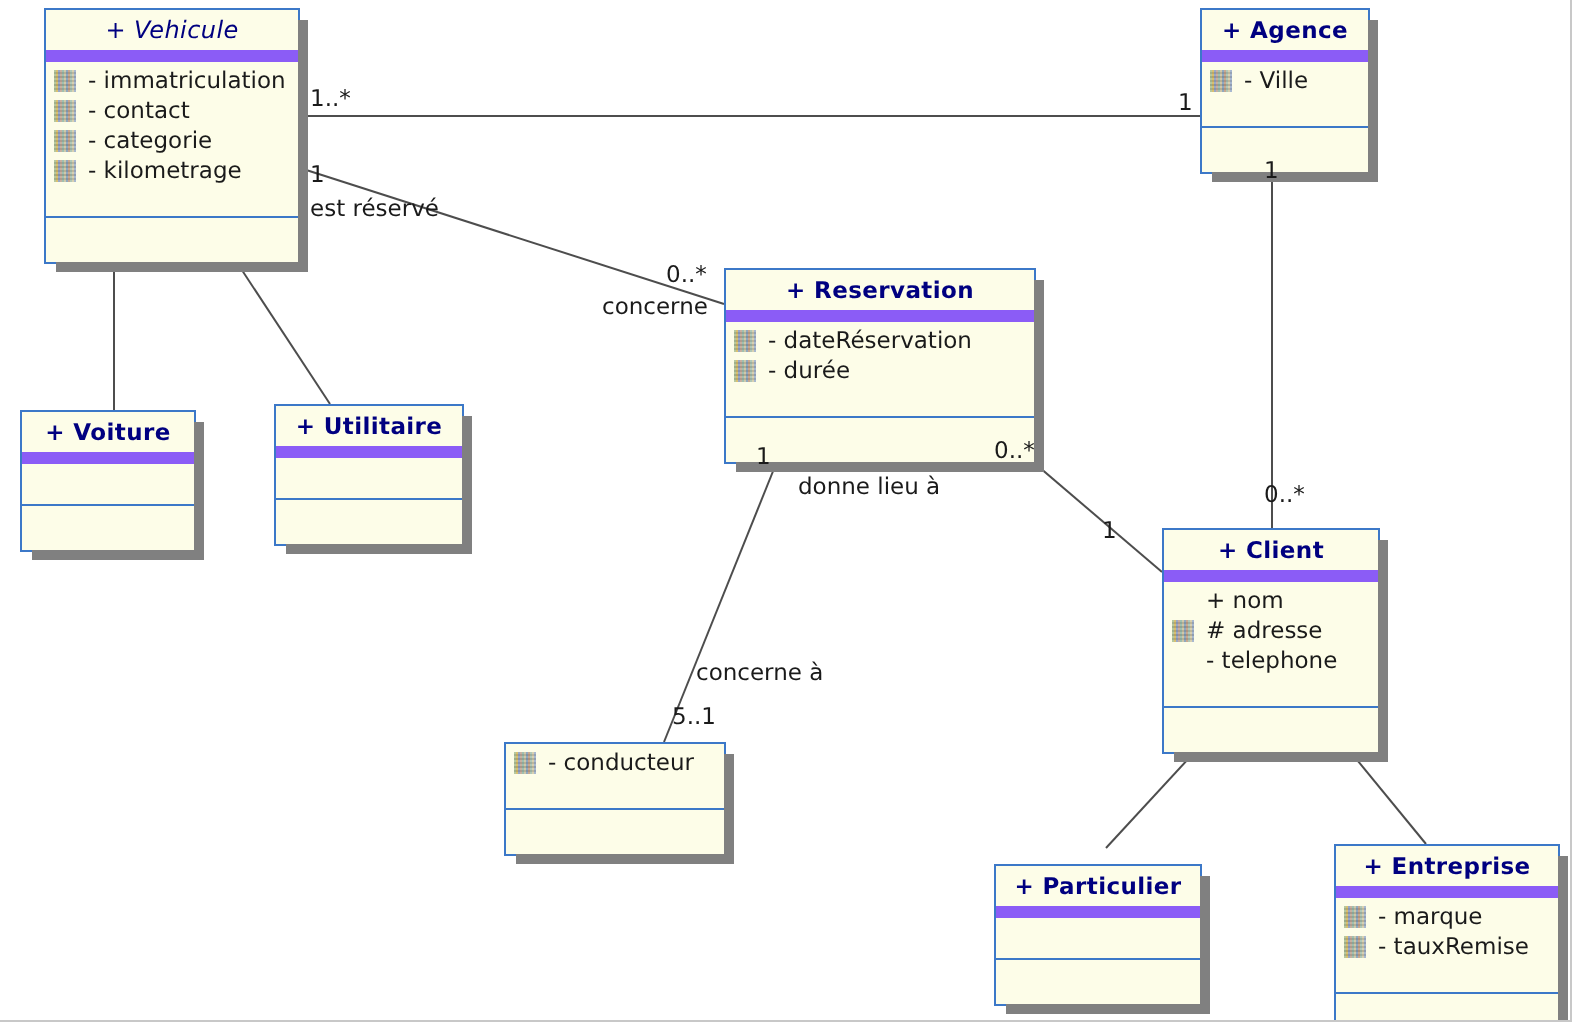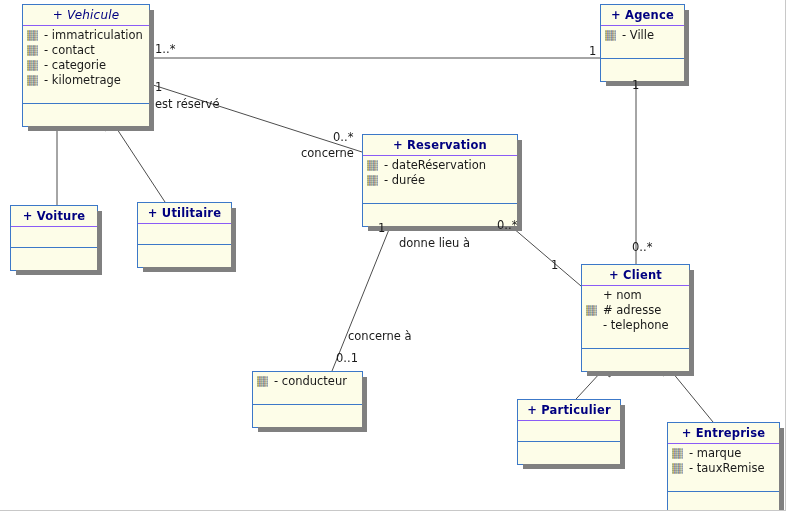--- a/index.html
+++ b/index.html
@@ -54,21 +54,21 @@
     height: 100%;
     background: #808080;
     z-index: -1;
   }
   .cls-title {
     text-align: center;
     color: #000080;
     font-weight: bold;
     font-size: 11.5px;
     padding: 3px 4px 3px 4px;
-    border-bottom: 1px solid #8b5cf6;
+    border-bottom: 6px solid #8b5cf6;
     background: #fdfde8;
     white-space: nowrap;
     letter-spacing: 0.2px;
   }
   .cls-title.italic {
     font-style: italic;
     font-weight: normal;
     font-size: 12px;
   }
   .cls-attrs {
@@ -257,21 +257,21 @@
     <div class="shadow"></div>
     <div class="cls-attrs">
       <div class="attr-row">
         <span class="attr-icon"></span>
         <span class="attr-text">- conducteur</span>
       </div>
     </div>
     <div class="cls-ops"></div>
   </div>
 
-  <div class="uml-class" style="left:497px; top:399px; width:104px;margin-left:20px;">
+  <div class="uml-class" style="left:497px; top:432px; width:104px;">
     <div class="shadow"></div>
     <div class="cls-title">+ Particulier</div>
     <div class="cls-attrs empty"></div>
     <div class="cls-ops"></div>
   </div>
 
   <div class="uml-class" style="left:667px; top:422px; width:113px;">
     <div class="shadow"></div>
     <div class="cls-title">+ Entreprise</div>
     <div class="cls-attrs">
@@ -294,18 +294,18 @@
   <div class="edge-label" style="left:155px; top:97px;">est réservé</div>
   <div class="mult-label" style="left:333px; top:130px;">0..*</div>
   <div class="edge-label" style="left:301px; top:146px;">concerne</div>
 
   <div class="mult-label" style="left:632px; top:78px;">1</div>
   <div class="mult-label" style="left:632px; top:240px;">0..*</div>
 
   <div class="mult-label" style="left:378px; top:221px;">1</div>
   <div class="edge-label" style="left:399px; top:236px;">donne lieu à</div>
   <div class="edge-label" style="left:348px; top:329px;">concerne à</div>
-  <div class="mult-label" style="left:336px; top:351px;">0..1</div>
+  <div class="mult-label" style="left:336px; top:351px;">5..1</div>
 
   <div class="mult-label" style="left:497px; top:218px;">0..*</div>
   <div class="mult-label" style="left:551px; top:258px;">1</div>
 
 </div>
 
 </body></html>

